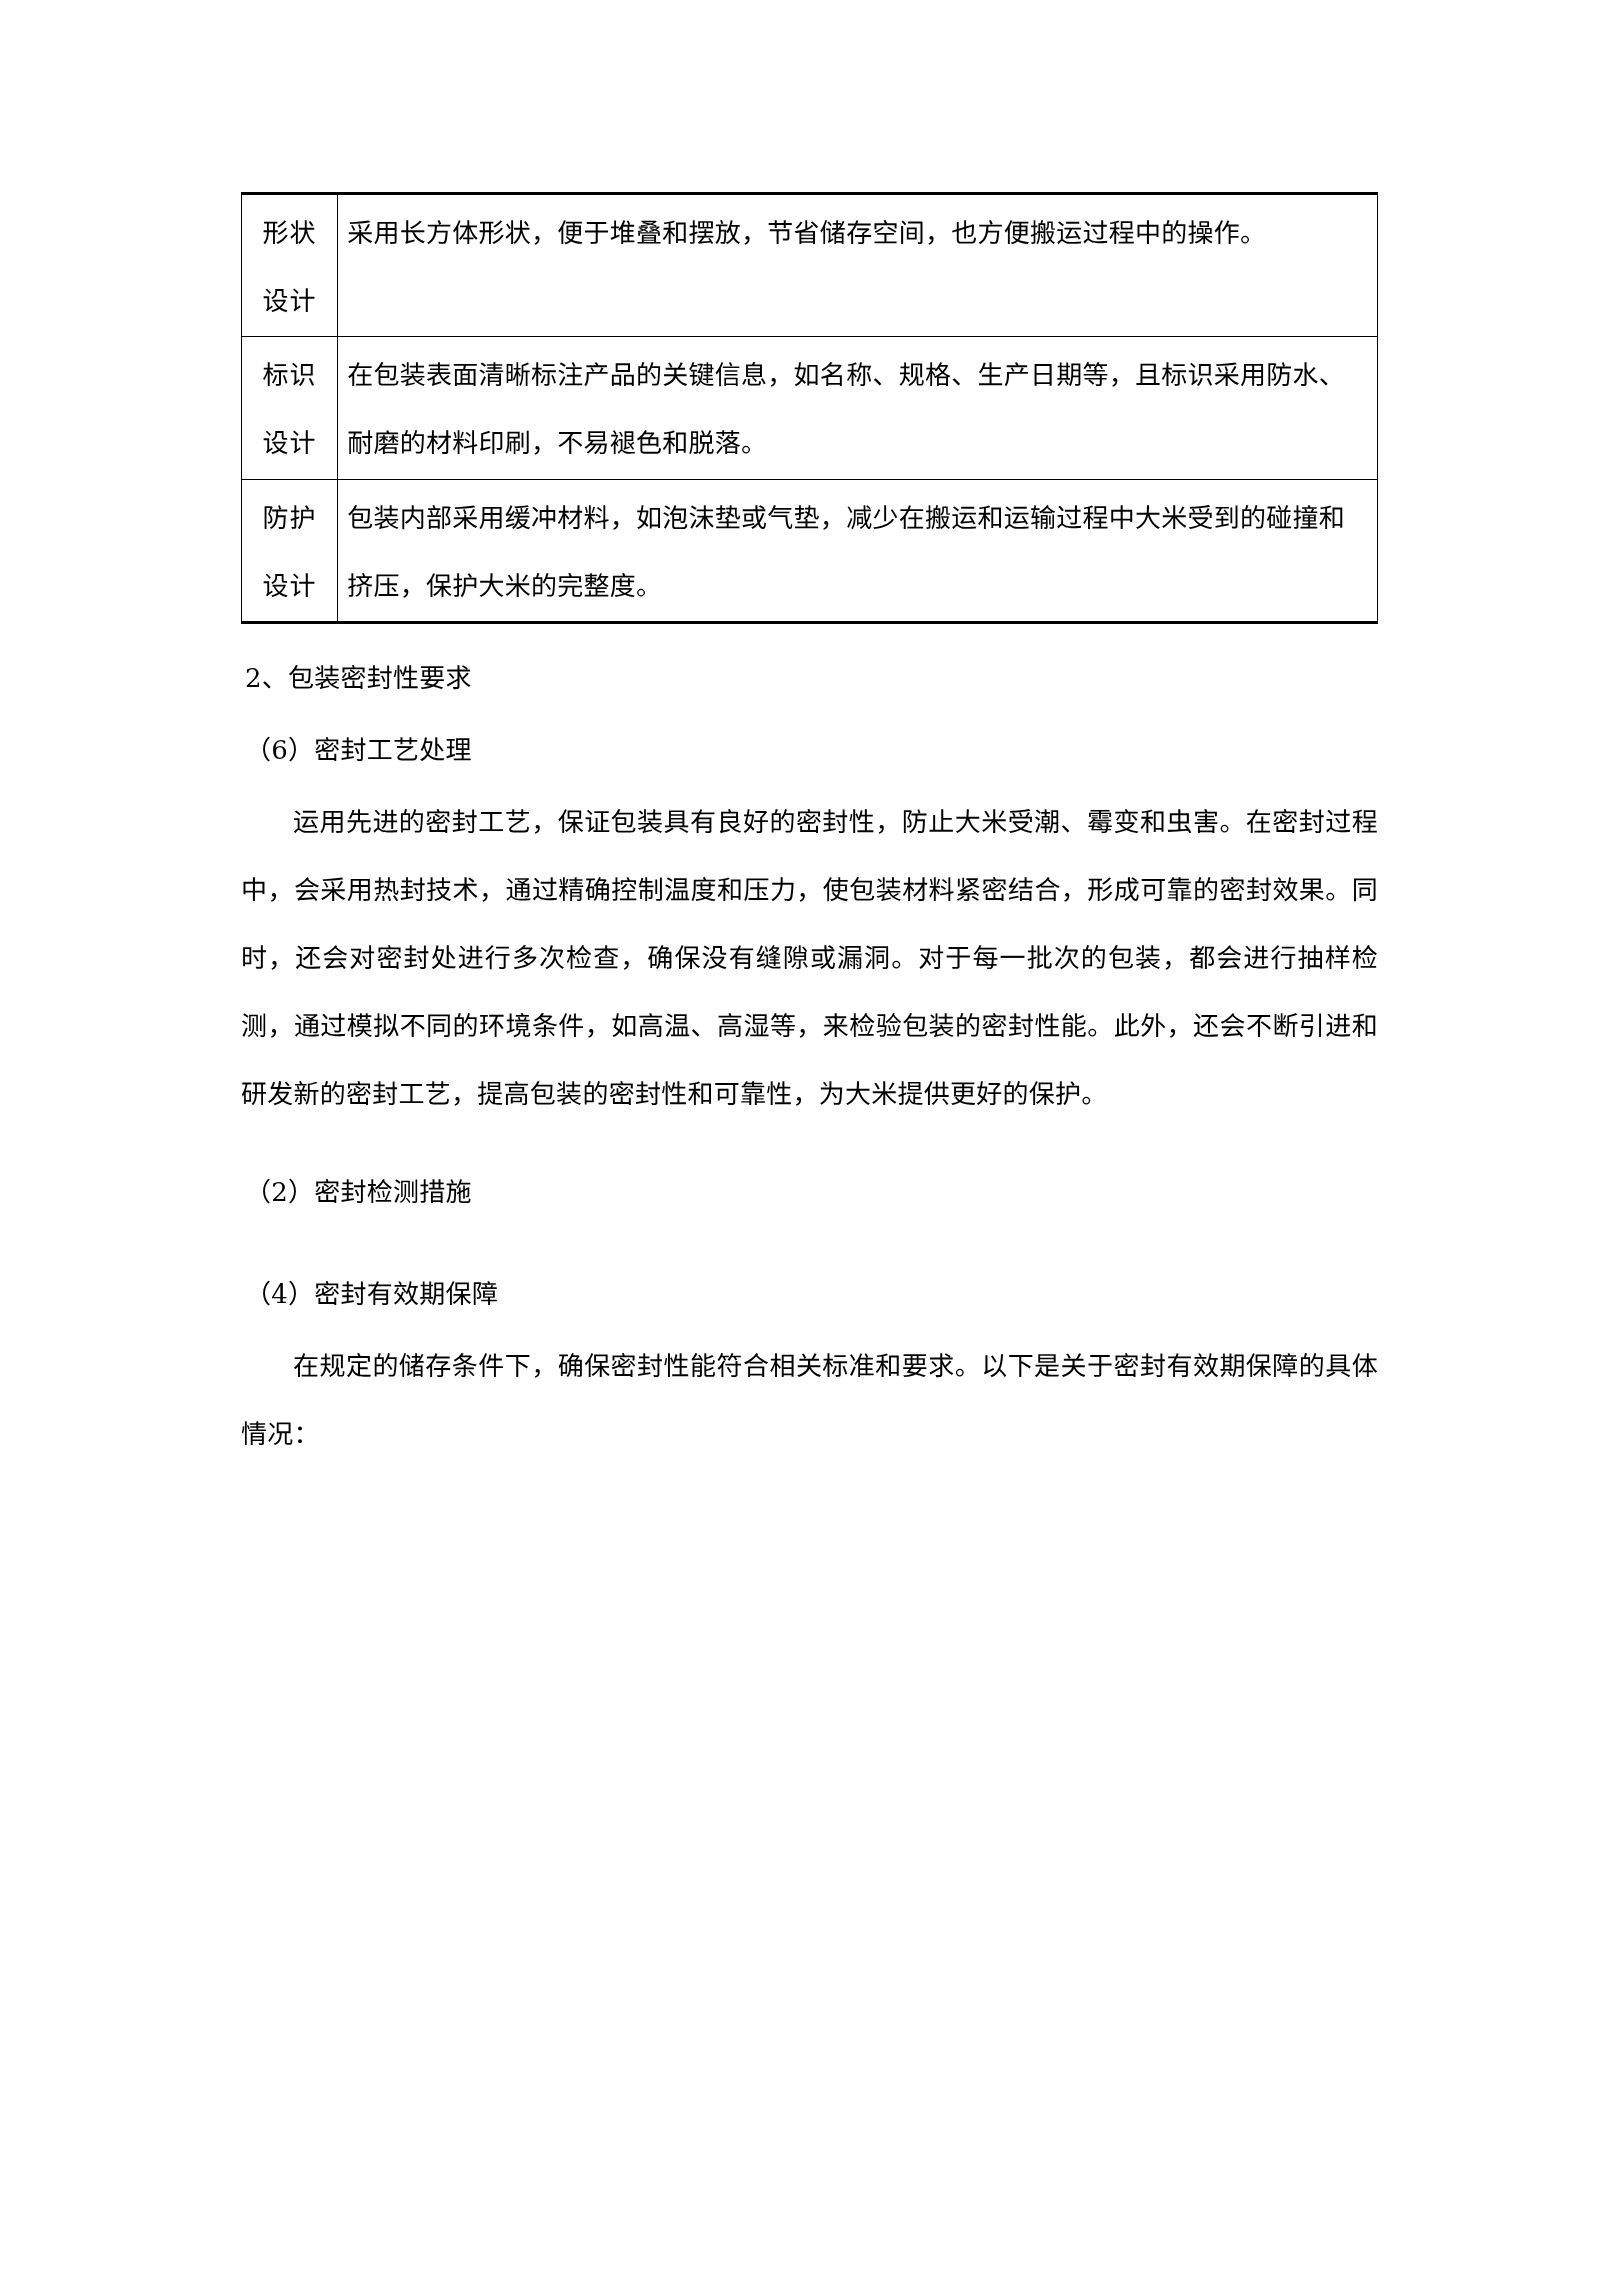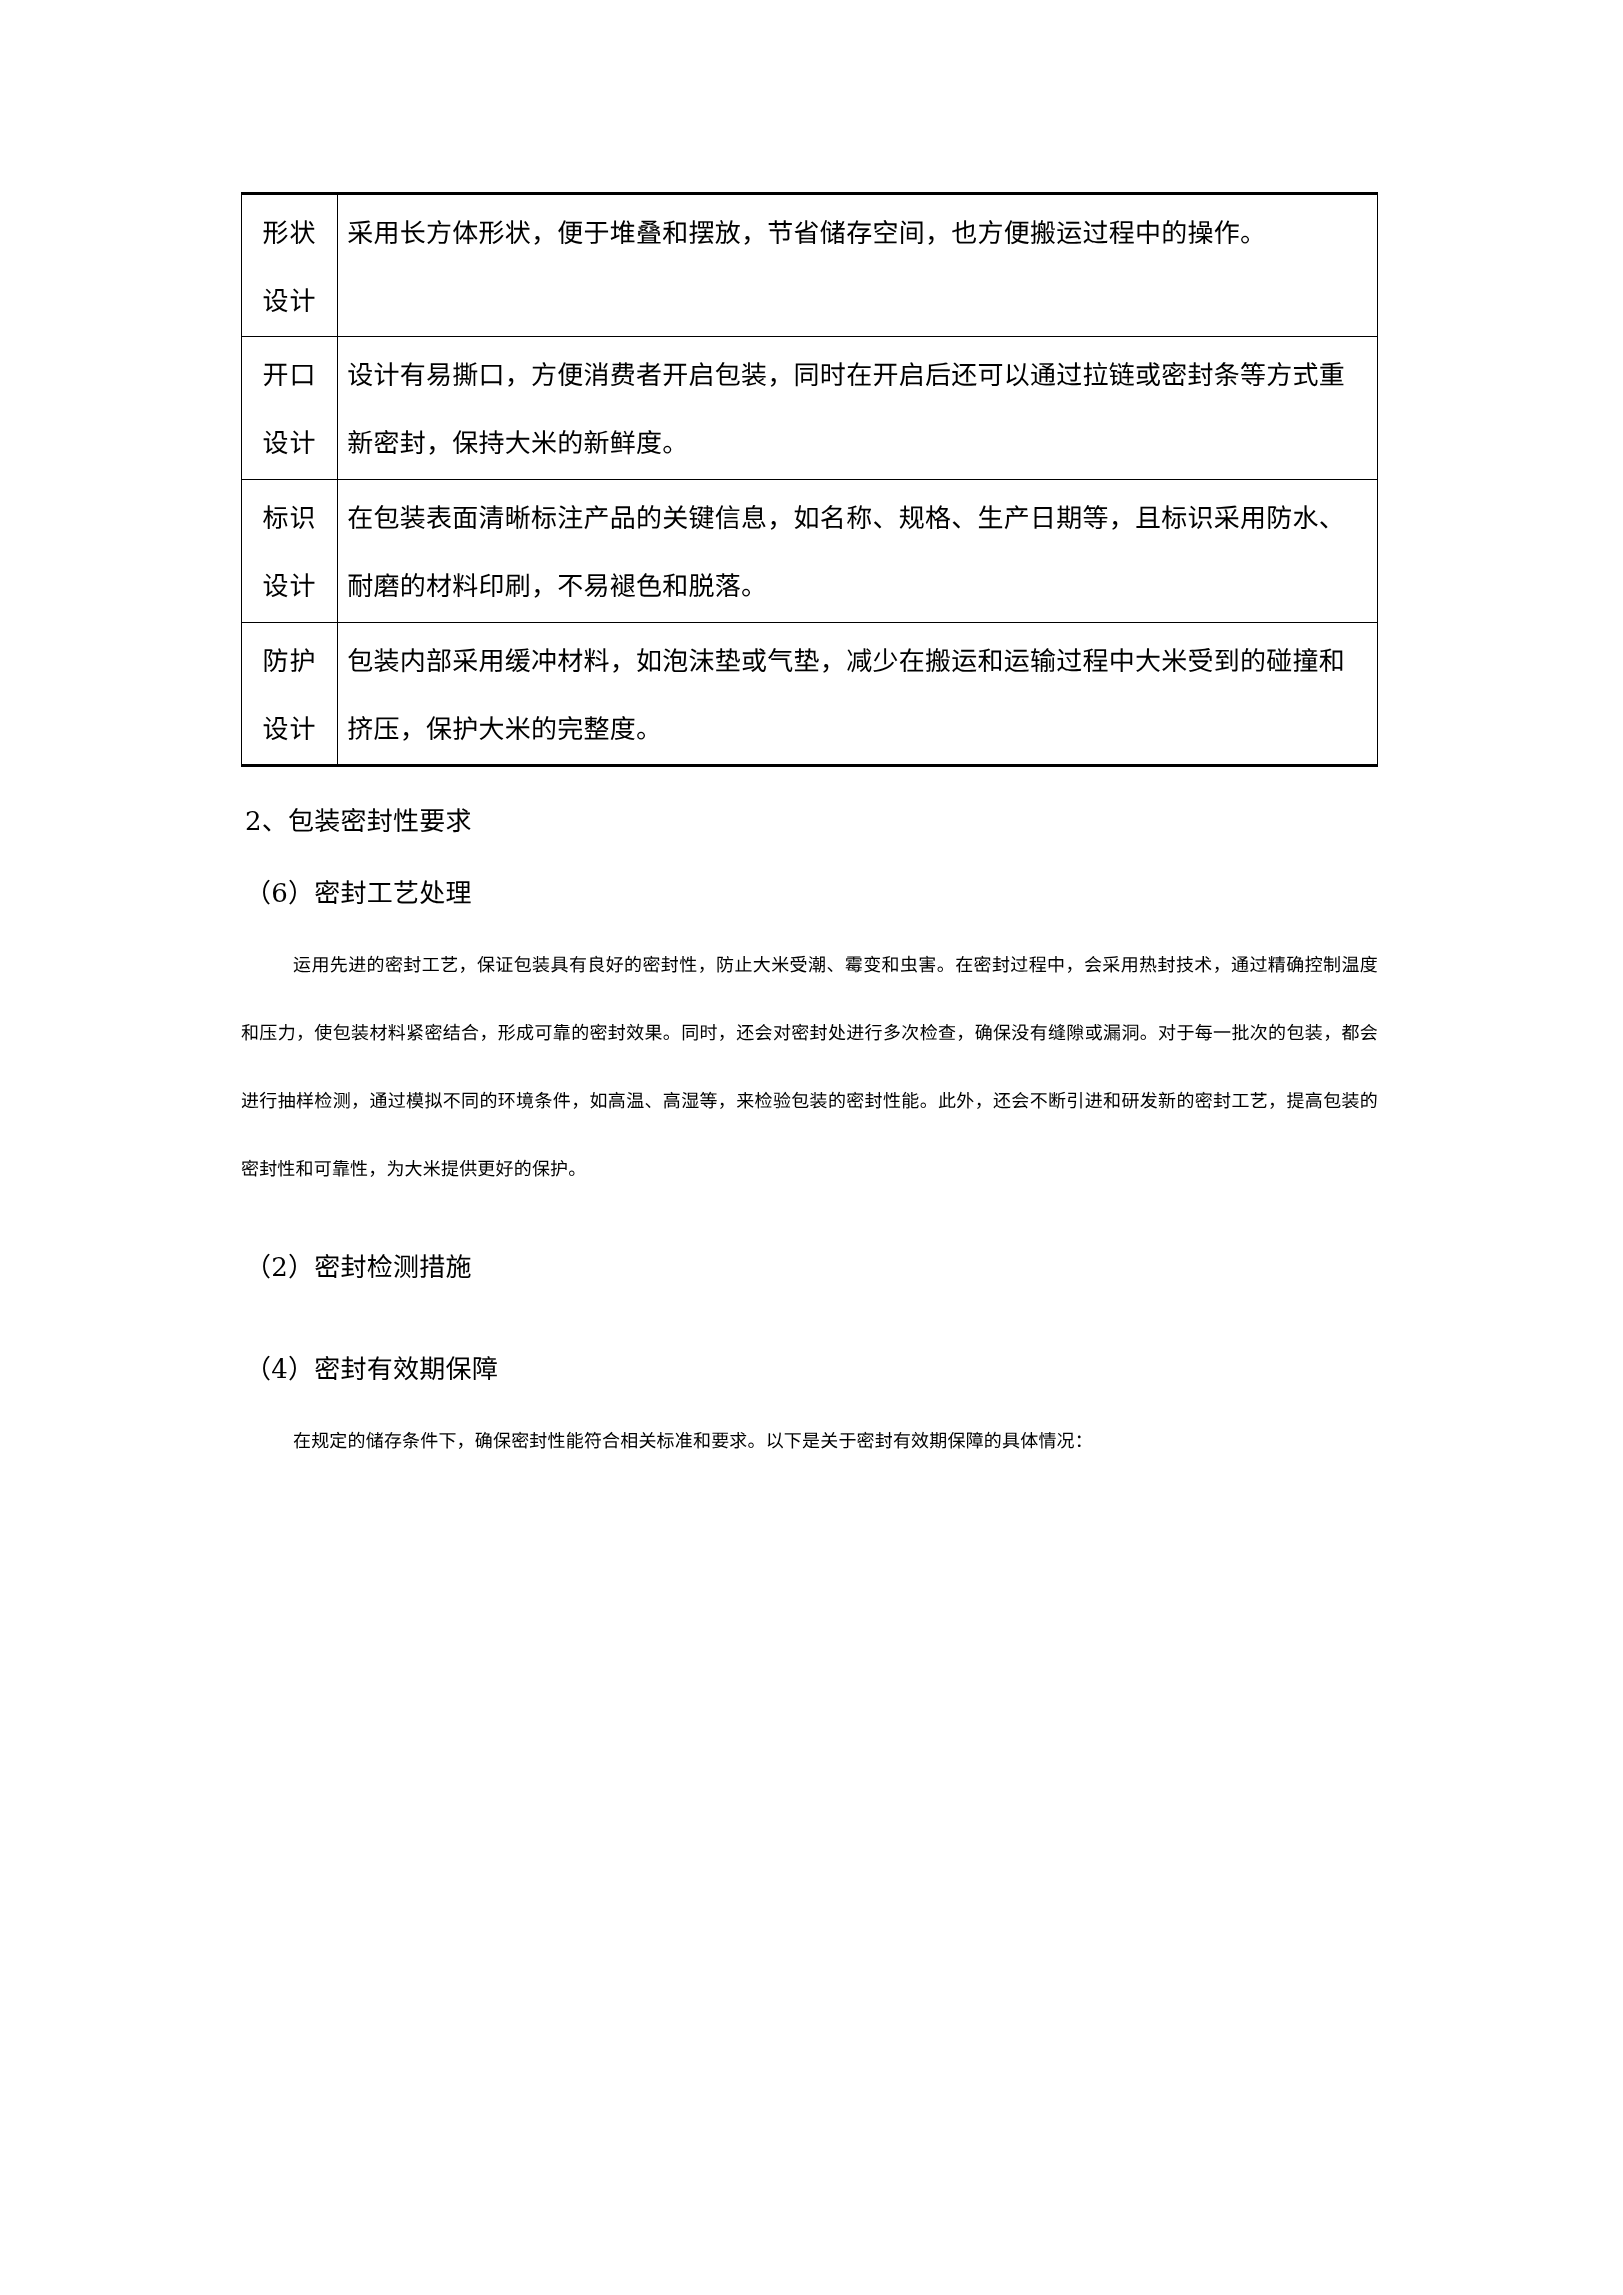--- a/index.html
+++ b/index.html
@@ -74,21 +74,21 @@
     font-size: 26px;
     line-height: 68px;
     margin: 4px;
     padding: 0;
     letter-spacing: 0.01em;
   }
   .heading.level-2 {
     margin-top: 9.2px;
   }
   p.para {
-    font-size: 18px;
+    font-size: 26px;
     line-height: 68px;
     margin: 0;
     padding: 0;
     text-indent: 52px;
     text-align: justify;
     text-justify: inter-character;
     letter-spacing: 0.01em;
   }
   .gap-sm { height: 10.5px; }
   .gap-md { height: 26px; }
@@ -101,29 +101,20 @@
 
     <table class="spec-table">
       <tbody>
         <tr>
           <td class="col-label">
             <span class="label-line">形状</span>
             <span class="label-line">设计</span>
           </td>
           <td class="col-desc">
             <span class="desc-body">采用长方体形状，便于堆叠和摆放，节省储存空间，也方便搬运过程中的操作。</span>
-          </td>
-        </tr>
-        <tr>
-          <td class="col-label">
-            <span class="label-line">开口</span>
-            <span class="label-line">设计</span>
-          </td>
-          <td class="col-desc">
-            <span class="desc-body">设计有易撕口，方便消费者开启包装，同时在开启后还可以通过拉链或密封条等方式重新密封，保持大米的新鲜度。</span>
           </td>
         </tr>
         <tr>
           <td class="col-label">
             <span class="label-line">标识</span>
             <span class="label-line">设计</span>
           </td>
           <td class="col-desc">
             <span class="desc-body">在包装表面清晰标注产品的关键信息，如名称、规格、生产日期等，且标识采用防水、耐磨的材料印刷，不易褪色和脱落。</span>
           </td>

